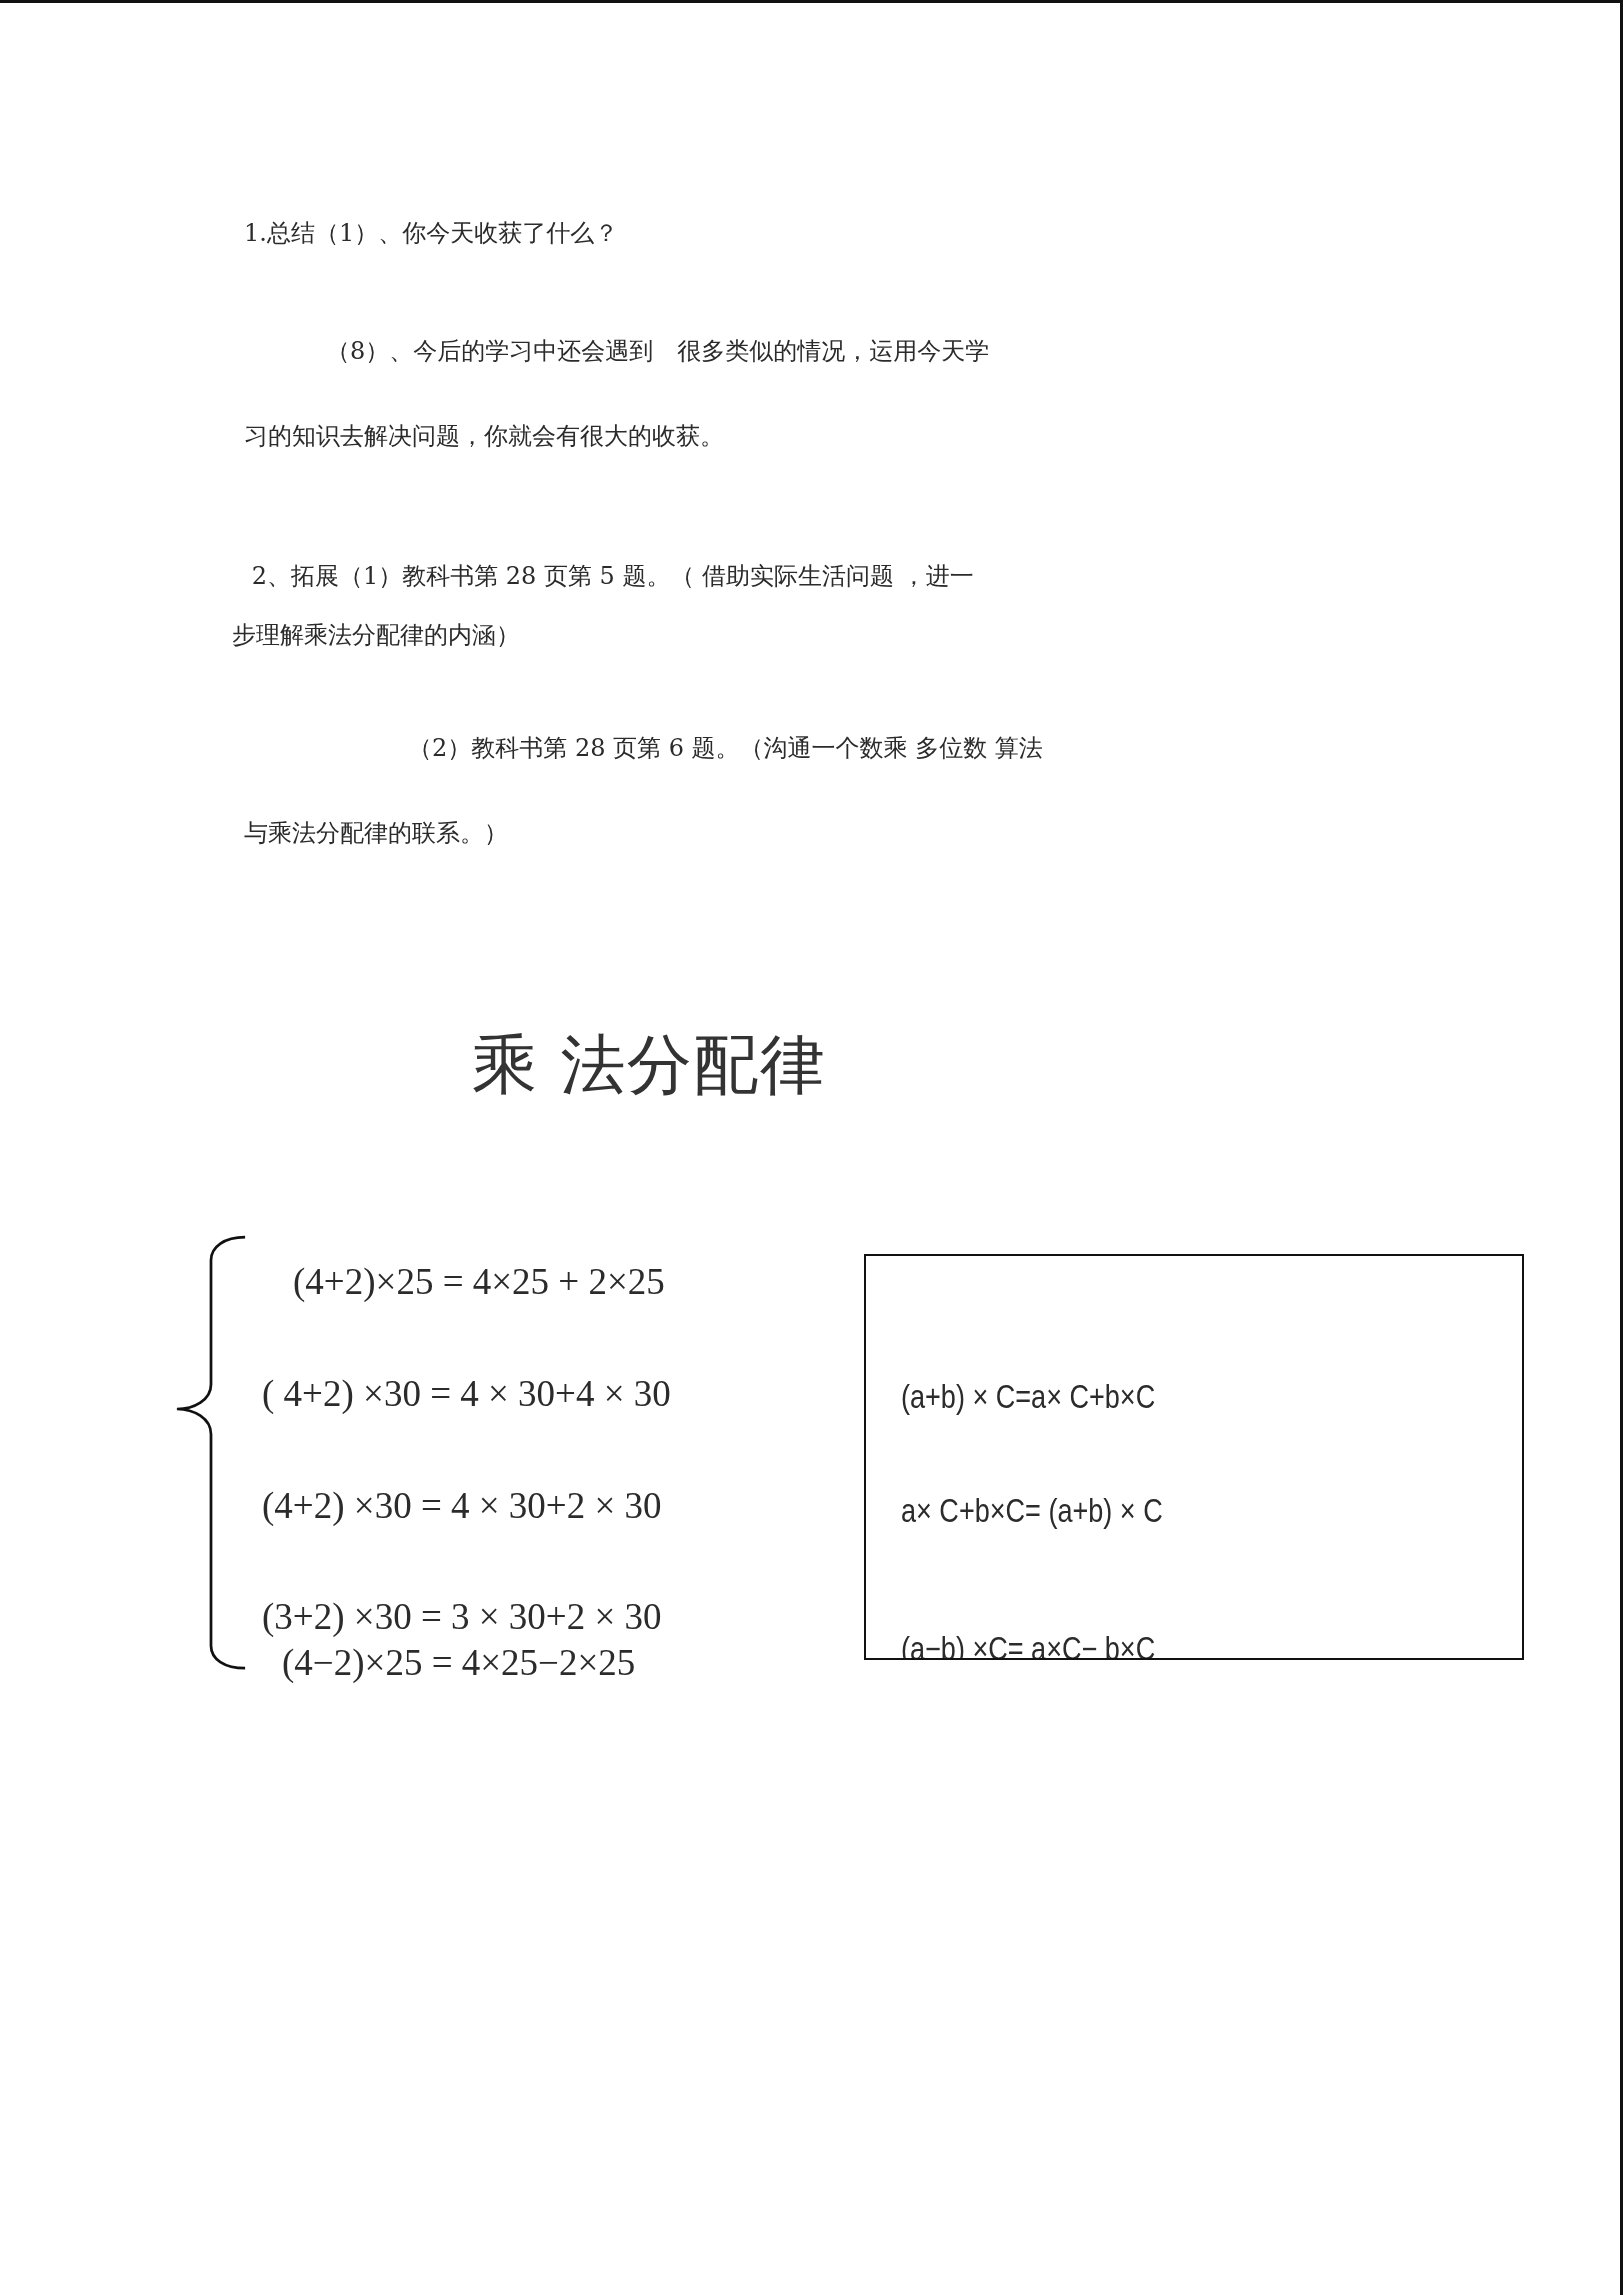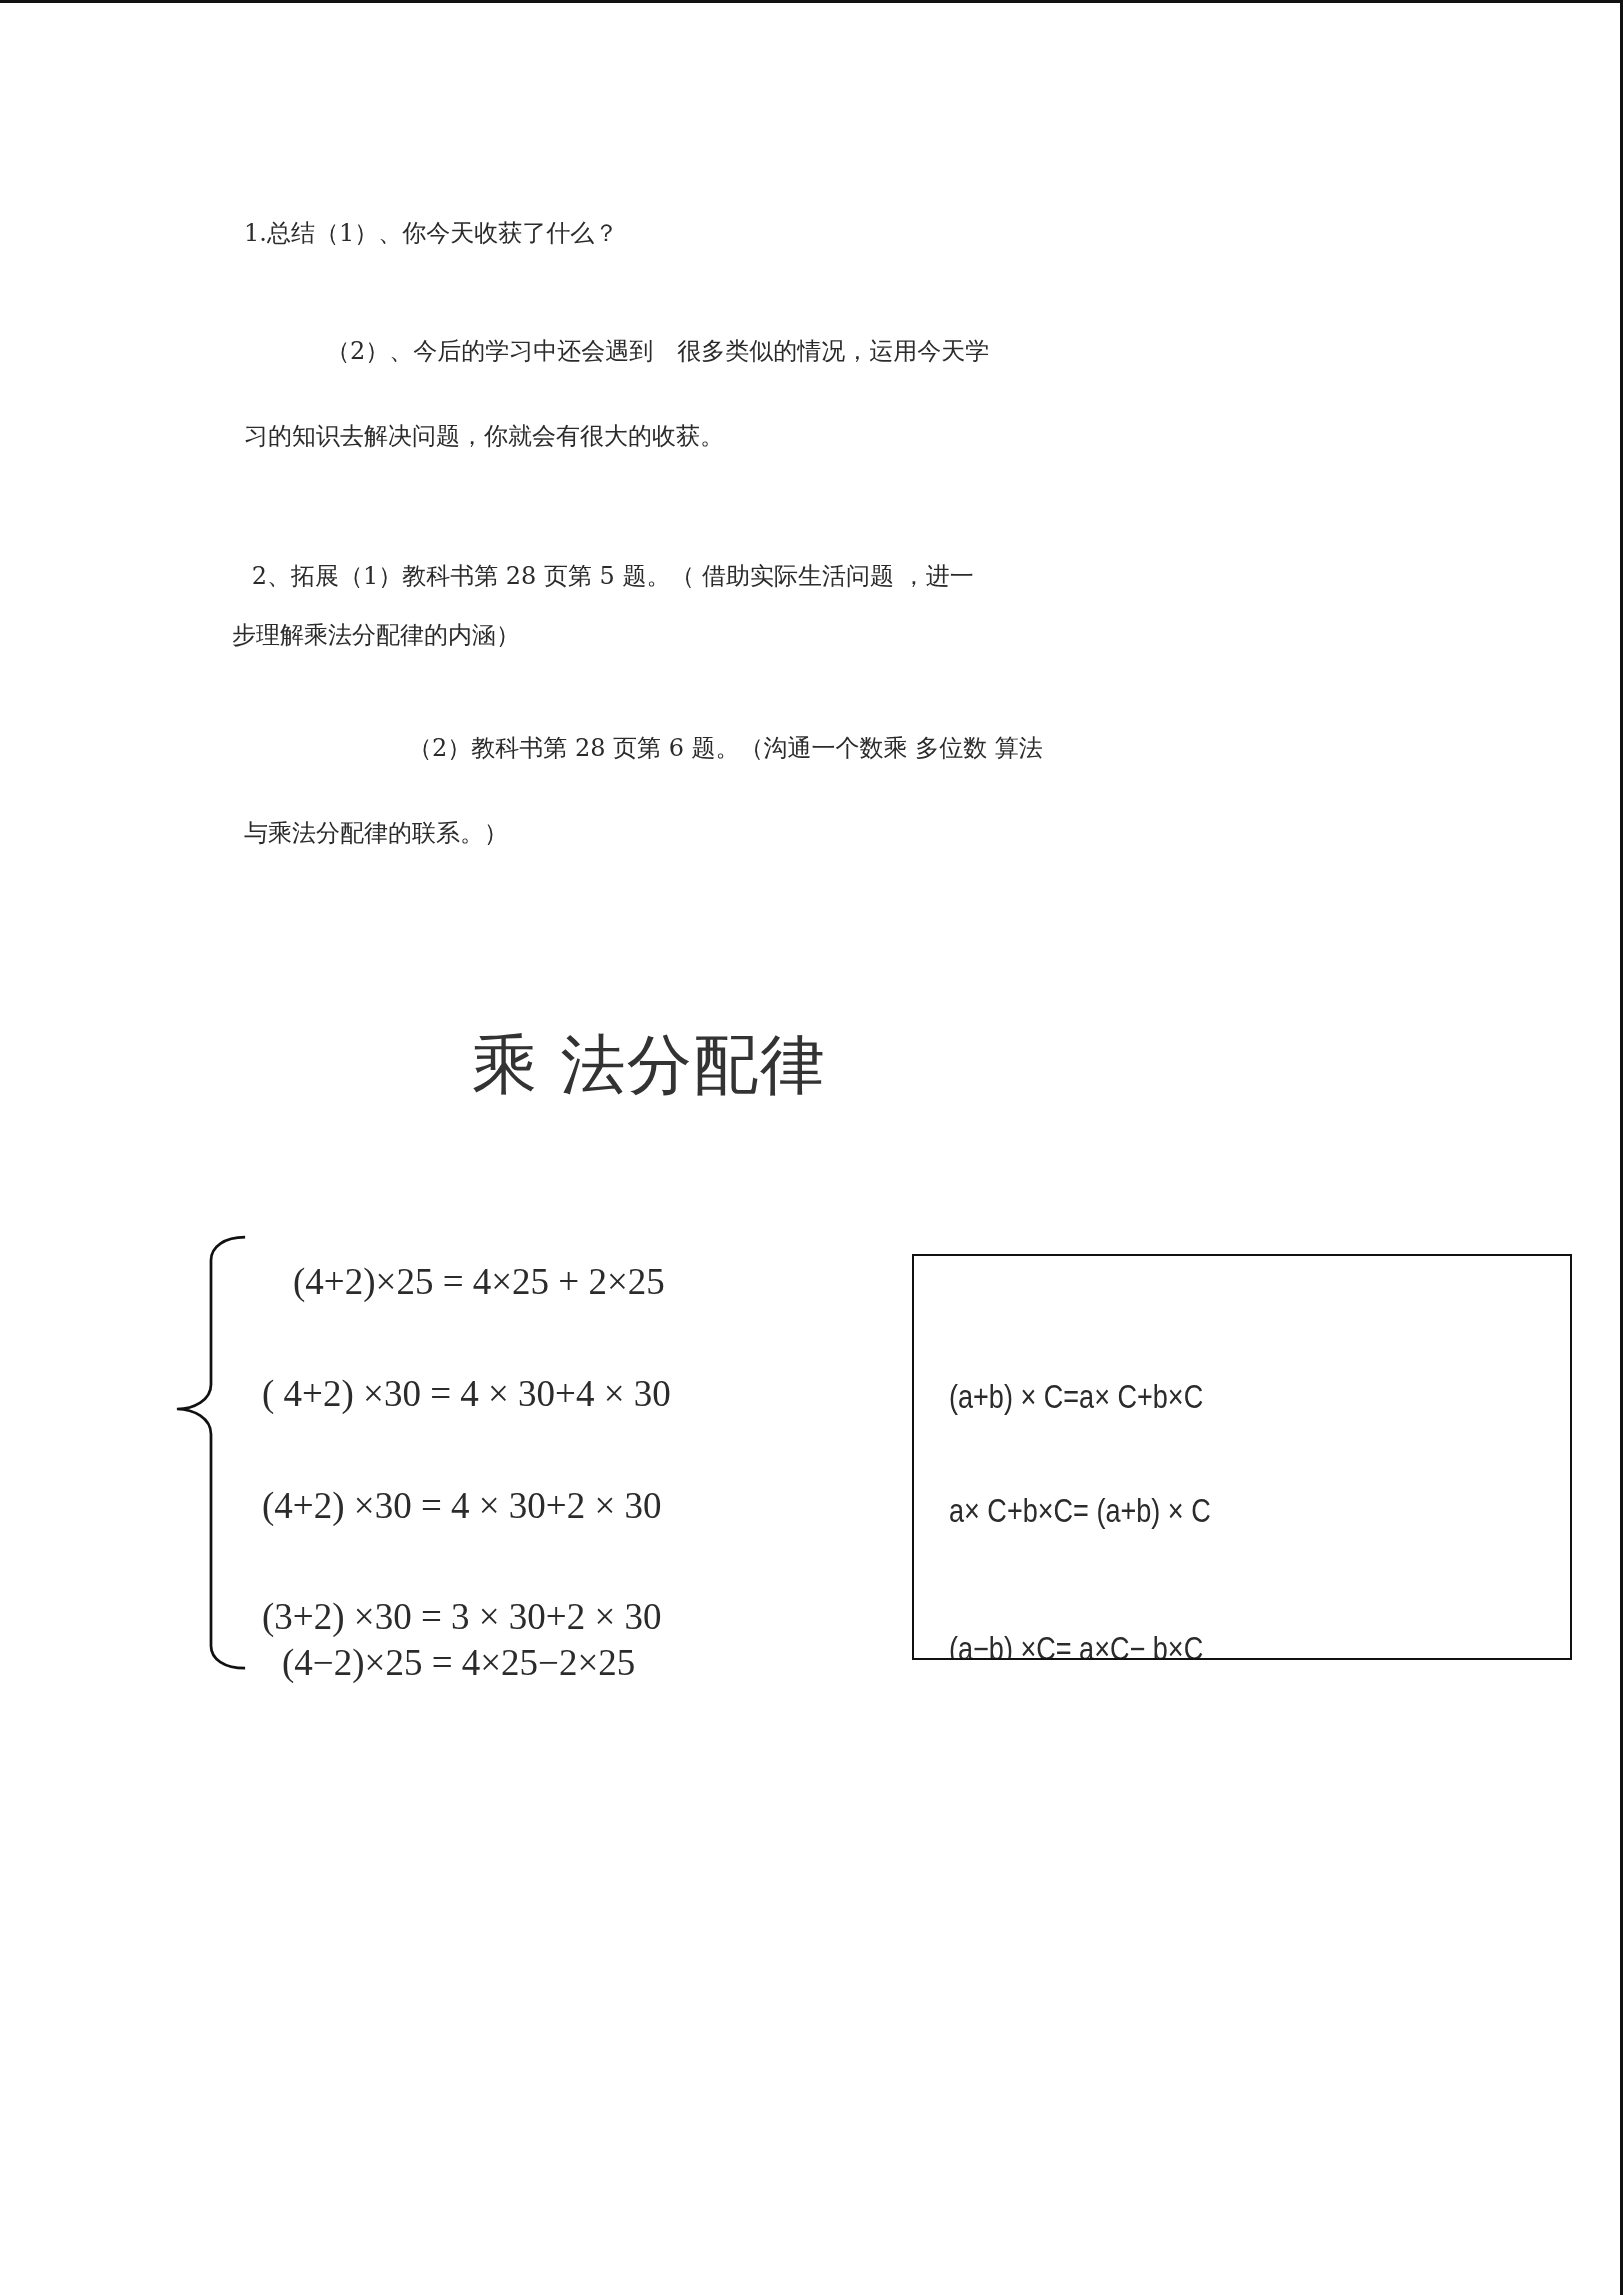--- a/index.html
+++ b/index.html
@@ -56,21 +56,21 @@
     }
     .brace {
       position: absolute;
       left: 170px;
       top: 1233px;
       width: 82px;
       height: 440px;
     }
     .rule-box {
       position: absolute;
-      left: 912px;
+      left: 864px;
       top: 1254px;
       width: 656px;
       height: 402px;
       border: 2.7px solid #111111;
       overflow: hidden;
       text-decoration: underline;
     }
     .box-formula {
       position: absolute;
       white-space: pre;
@@ -82,21 +82,21 @@
       transform-origin: left center;
     }
   </style>
 </head>
 <body>
 
 <div class="page-border-top"></div>
 <div class="page-border-right"></div>
 
 <div class="line" style="left:244px; top:213px;">1.总结（1）、你今天收获了什么？</div>
-<div class="line" style="left:326px; top:331px;">（2）、今后的学习中还会遇到　很多类似的情况，运用今天学</div>
+<div class="line" style="left:326px; top:331px;">（8）、今后的学习中还会遇到　很多类似的情况，运用今天学</div>
 <div class="line" style="left:244px; top:416px;">习的知识去解决问题，你就会有很大的收获。</div>
 
 <div class="line" style="left:244px; top:556px;"> 2、拓展（1）教科书第 28 页第 5 题。（ 借助实际生活问题 ，进一</div>
 <div class="line" style="left:232px; top:615px;">步理解乘法分配律的内涵）</div>
 <div class="line" style="left:408px; top:728px;">（2）教科书第 28 页第 6 题。（沟通一个数乘 多位数 算法</div>
 <div class="line" style="left:244px; top:813px;">与乘法分配律的联系。）</div>
 
 <div class="title">乘 法分配律</div>
 
 <svg class="brace" viewBox="0 0 120 645" xmlns="http://www.w3.org/2000/svg">

